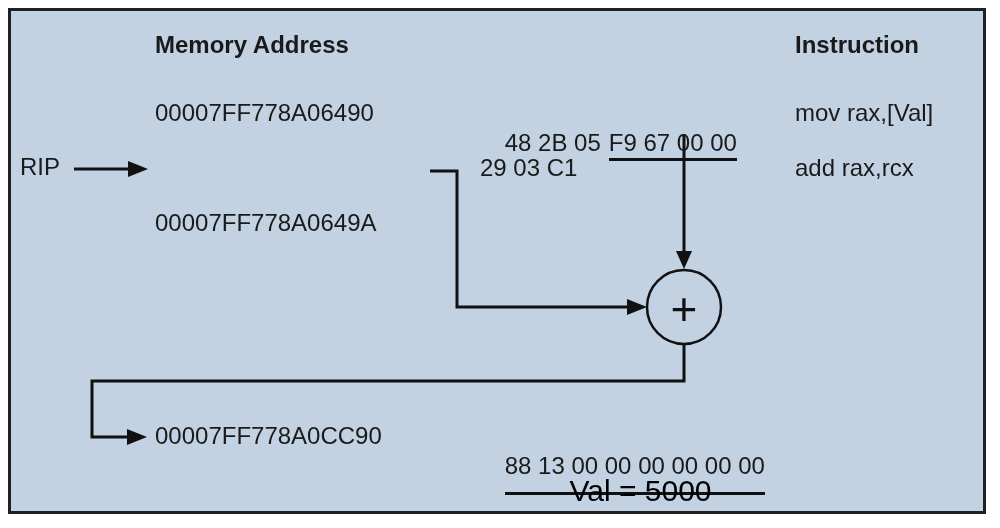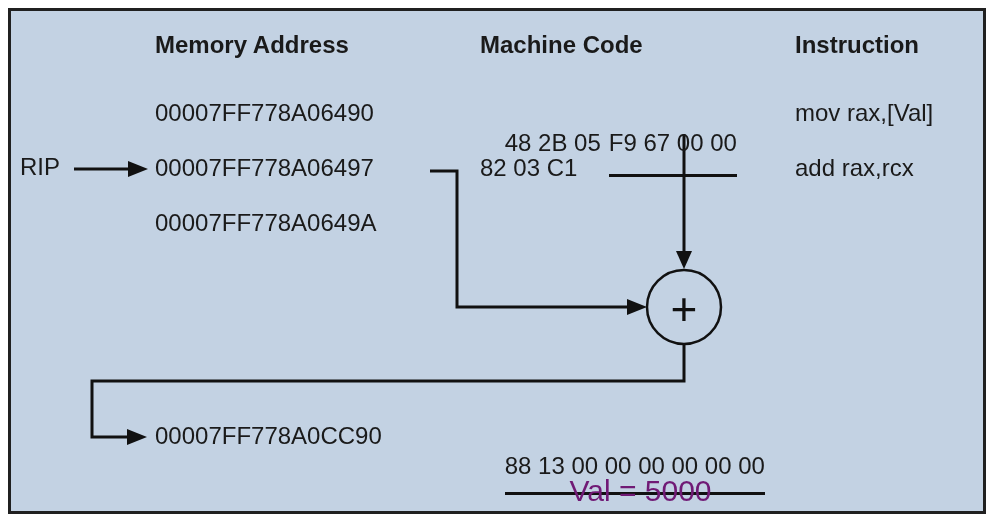--- a/index.html
+++ b/index.html
@@ -18,29 +18,29 @@
   }
   .overlay{
     position:absolute;left:0;top:0;width:1000px;height:528px;pointer-events:none;
   }
   .txt{
     position:absolute;color:#1a1a1a;font-size:24px;line-height:30px;white-space:pre;
   }
   .hdr{font-weight:700;}
   .u-disp{
     display:inline-block;margin-left:8px;
-    border-bottom:3px solid #111111;padding-bottom:16px;
+    border-bottom:3px solid #111111;padding-bottom:0;
   }
   .u-bytes{
     display:inline-block;
     border-bottom:3px solid #111111;padding-bottom:11px;
   }
   .val-wrap{
     position:absolute;left:478px;top:476px;width:325px;
-    text-align:center;color:#701a75;font-size:30px;line-height:30px;white-space:pre;
+    text-align:center;color:#000000;font-size:30px;line-height:30px;white-space:pre;
   }
 </style>
 </head>
 <body>
 
 <div class="stage">
 
   <div class="panel"></div>
 
   <svg class="overlay" viewBox="0 0 1000 528">
@@ -65,32 +65,30 @@
       <text x="684" y="309" text-anchor="middle" dominant-baseline="central" font-family="Liberation Sans, sans-serif" font-size="46" fill="#111111">+</text>
     </g>
 
     <g>
       <polyline points="684,344 684,381 92,381 92,437 129,437" fill="none" stroke="#111111" stroke-width="3"></polyline>
       <polygon points="147,437 127,429 127,445" fill="#111111"></polygon>
     </g>
   </svg>
 
   <span class="txt hdr" style="left:155px;top:30px">Memory Address</span>
-  <span class="txt hdr" style="left:480px;top:30px">Machine Code</span>
   <span class="txt hdr" style="left:795px;top:30px">Instruction</span>
 
   <span class="txt" style="left:155px;top:98px">00007FF778A06490</span>
   <span class="txt" style="left:478px;top:98px">
     <span>48 2B 05</span><span class="u-disp">F9 67 00 00</span>
   </span>
   <span class="txt" style="left:795px;top:98px">mov rax,[Val]</span>
 
   <span class="txt" style="left:20px;top:152px">RIP</span>
-  <span class="txt" style="left:155px;top:153px">00007FF778A06497</span>
-  <span class="txt" style="left:480px;top:153px">82 03 C1</span>
+  <span class="txt" style="left:480px;top:153px">29 03 C1</span>
   <span class="txt" style="left:795px;top:153px">add rax,rcx</span>
 
   <span class="txt" style="left:155px;top:208px">00007FF778A0649A</span>
 
   <span class="txt" style="left:155px;top:421px">00007FF778A0CC90</span>
   <span class="txt" style="left:478px;top:421px">
     <span class="u-bytes">88 13 00 00 00 00 00 00</span>
   </span>
   <div class="val-wrap">Val = 5000</div>
 

